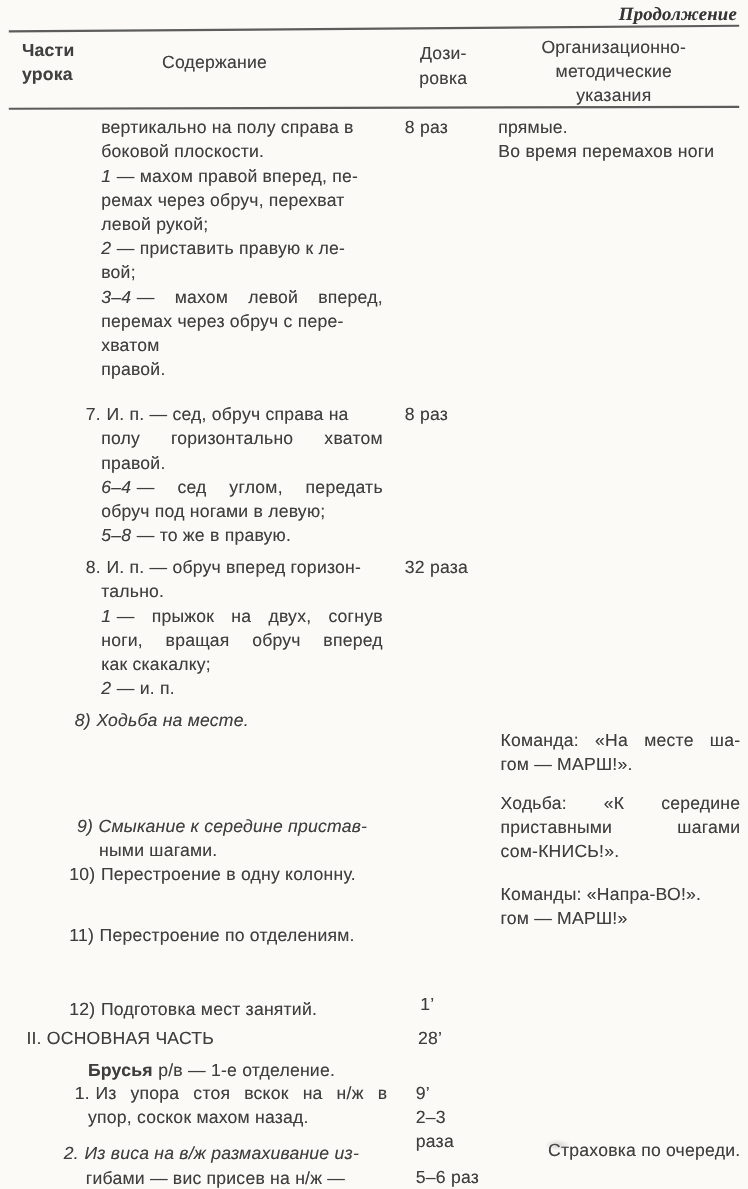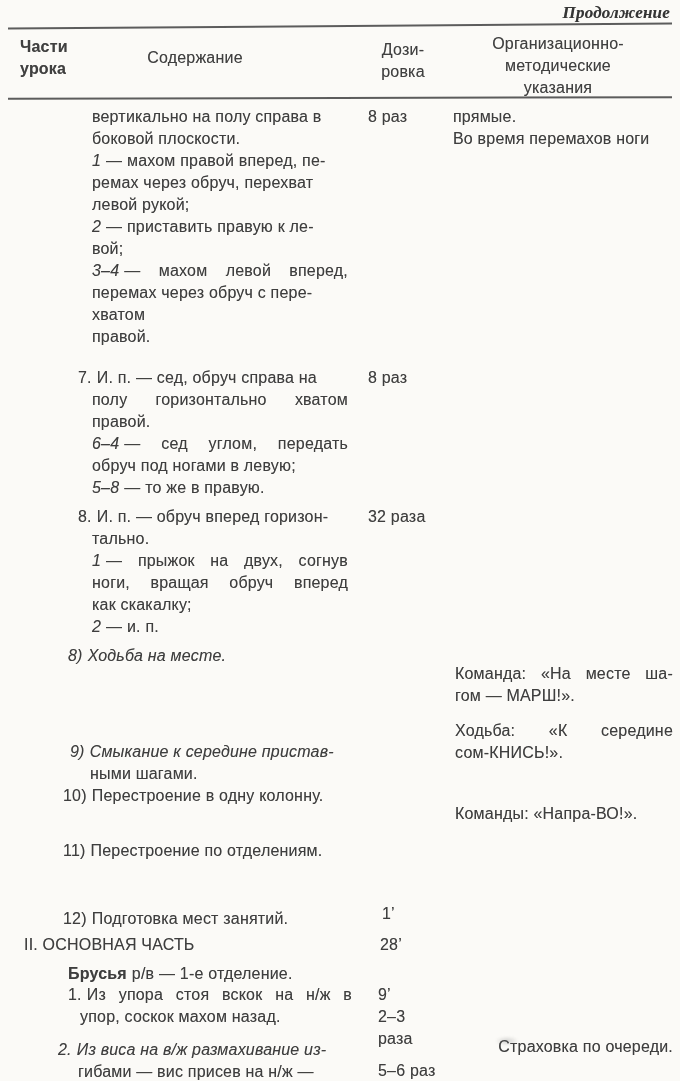--- a/index.html
+++ b/index.html
@@ -24,21 +24,21 @@
   .rule-mid{top:97px;transform:rotate(-0.15deg);}
   .blk{position:absolute;line-height:22px;}
   .ln{height:22px;white-space:nowrap;}
   .j{white-space:normal;text-align:justify;text-align-last:justify;}
   .n12{text-indent:-12px;}
   .n14{text-indent:-14px;}
   .n20{text-indent:-20px;font-style:italic;}
   .n29{text-indent:-29px;}
   .num{margin-right:5px;}
   .it{font-style:italic;}
-  .b{font-weight:bold;margin-right:5px;}
+  .b{font-weight:bold;margin-right:5px;margin-left:12px;}
   .hdr{position:absolute;line-height:22px;color:#404040;}
   .ctr{text-align:center;}
   .smudge{
     position:absolute;left:495px;top:1036px;width:24px;height:10px;
     background:radial-gradient(ellipse at center, rgba(120,120,120,0.30), rgba(120,120,120,0) 70%);
     filter:blur(1px);
   }
 </style>
 </head>
 <body>
@@ -118,28 +118,30 @@
     <div class="ln j">Команда: «На месте ша-</div>
     <div class="ln">гом — МАРШ!».</div>
   </div>
 
   <div class="blk" style="left:90px;top:701px;width:260px;margin-top:40px;">
     <div class="ln n20"><span class="num">9)</span><span>Смыкание к середине пристав-</span></div>
     <div class="ln">ными шагами.</div>
   </div>
   <div class="blk" style="left:455px;top:720px;width:218px;">
     <div class="ln j">Ходьба: «К середине</div>
+    <div class="ln j">приставными шагами</div>
     <div class="ln">сом-КНИСЬ!».</div>
   </div>
 
   <div class="blk" style="left:92px;top:785px;width:260px;">
     <div class="ln n29"><span class="num">10)</span><span>Перестроение в одну колонну.</span></div>
   </div>
   <div class="blk" style="left:455px;top:803px;width:218px;">
     <div class="ln">Команды: «Напра-ВО!».</div>
+    <div class="ln">гом — МАРШ!»</div>
   </div>
 
   <div class="blk" style="left:92px;top:840px;width:260px;">
     <div class="ln n29"><span class="num">11)</span><span>Перестроение по отделениям.</span></div>
   </div>
   <div class="blk" style="left:92px;top:908px;width:260px;">
     <div class="ln n29"><span class="num">12)</span><span>Подготовка мест занятий.</span></div>
   </div>
   <div class="blk" style="left:382px;top:903px;">
       <div class="ln">1’</div>

